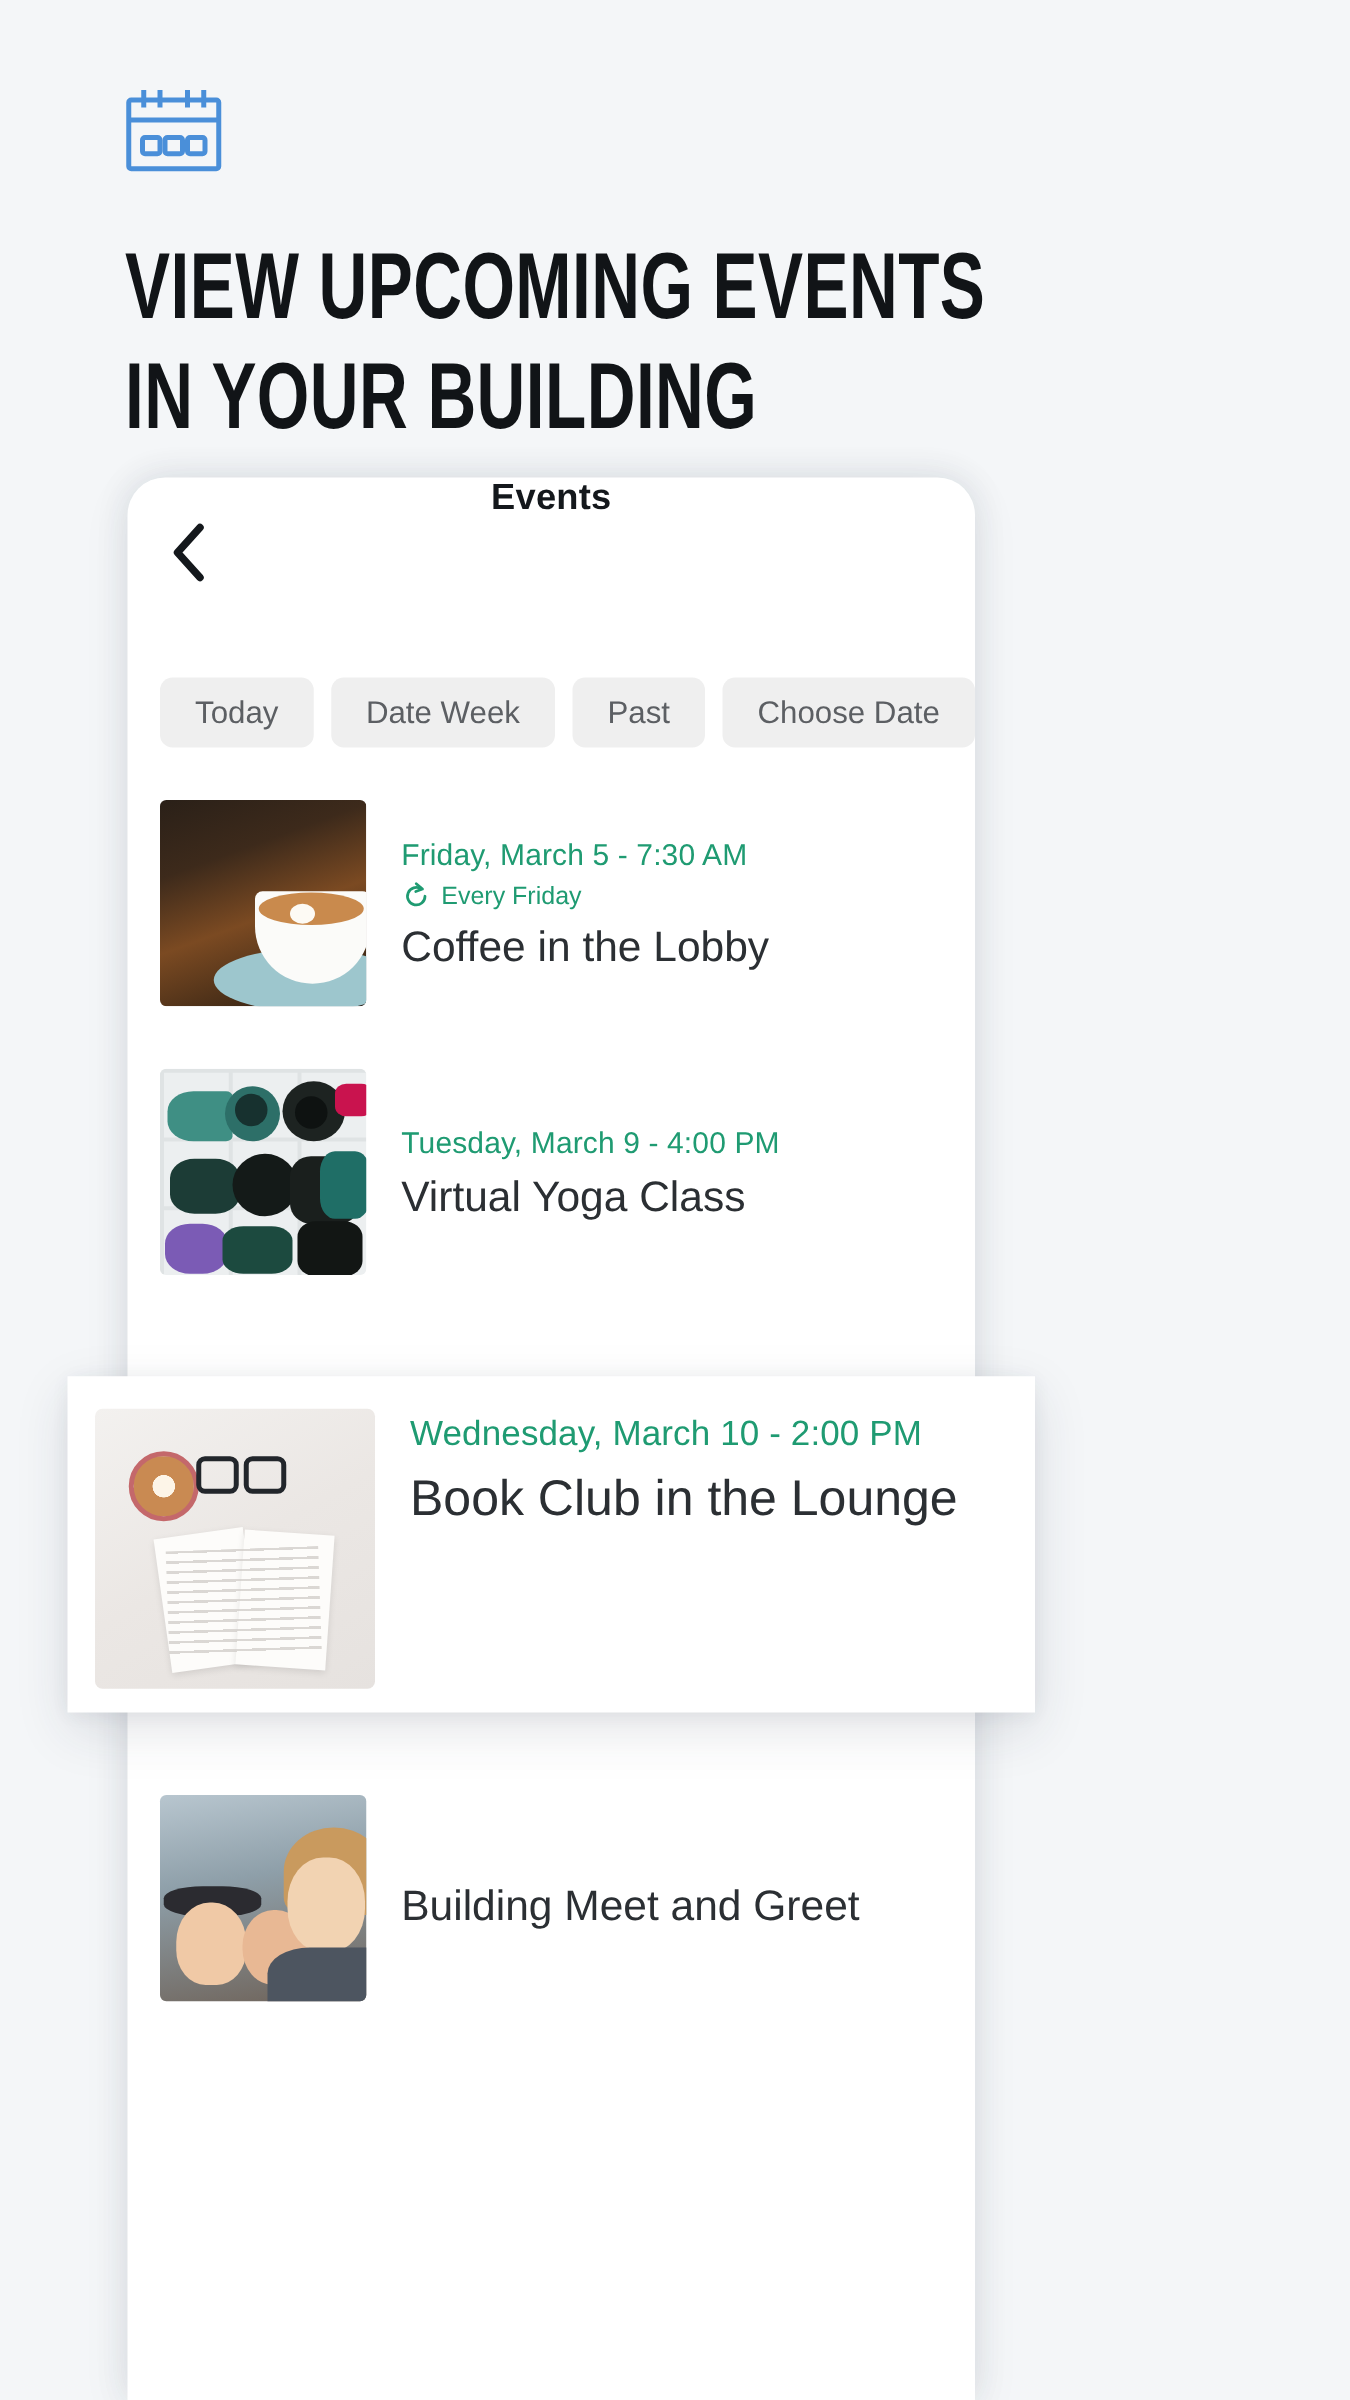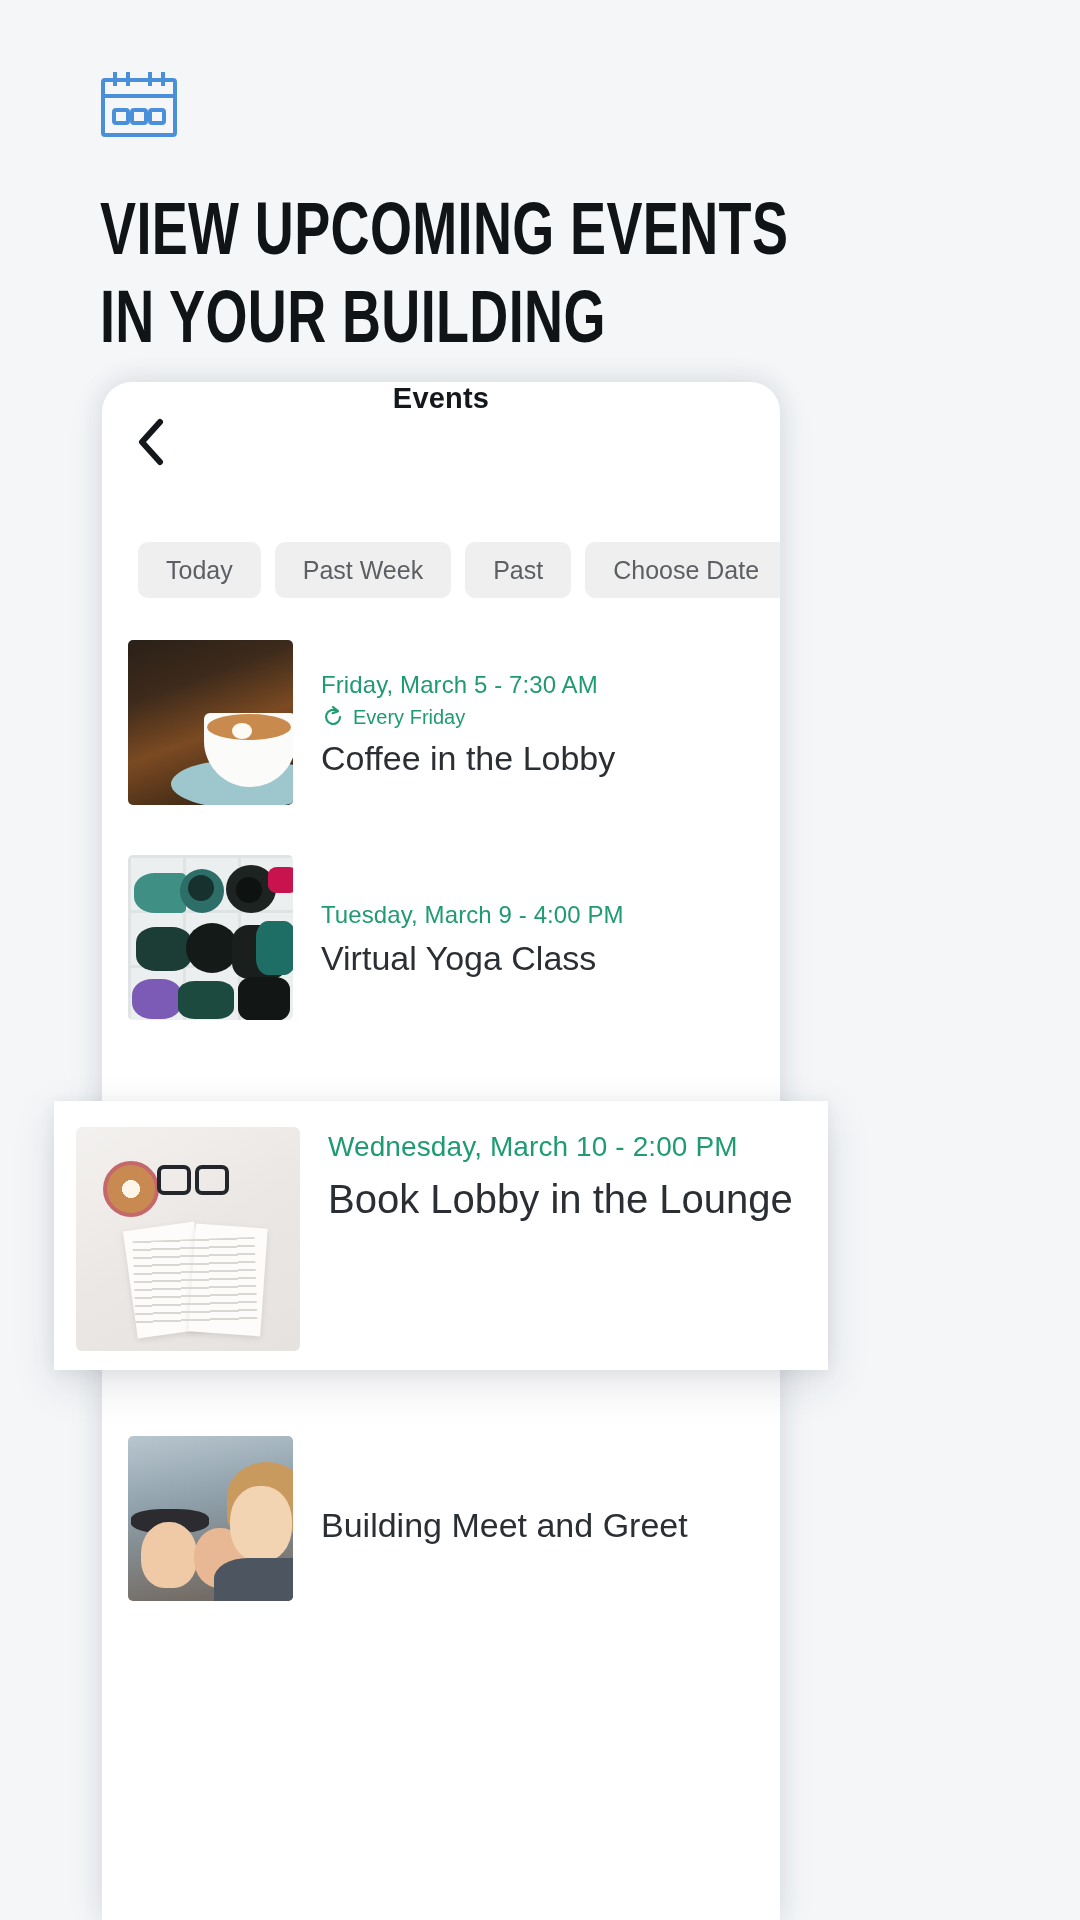--- a/index.html
+++ b/index.html
@@ -82,21 +82,20 @@
     left:-72px; right:-62px;
     bottom:-4px;
     height:4px;
     background:#4a8fd9;
   }
 
   .chips {
     display:flex;
     gap:14px;
     padding:40px 0 0 26px;
-    margin-left:10px;
   }
   .chip {
     background:#efefef;
     border-radius:10px;
     height:56px;
     padding:0 28px;
     display:flex;
     align-items:center;
     font-size:25px;
     color:#5c5f63;
@@ -314,21 +313,21 @@
     </div>
     <div class="nav-title">Events</div>
   </div>
 
 
   <div class="chips">
     <div class="chip">
       <span>Today</span>
     </div>
     <div class="chip">
-      <span>Past Week</span>
+      <span>Date Week</span>
     </div>
     <div class="chip">
       <span>Past</span>
     </div>
     <div class="chip">
       <span>Choose Date</span>
     </div>
   </div>
 
   <div class="events">
@@ -398,15 +397,15 @@
   <div class="thumb art-book">
     <span class="latte"></span>
     <span class="glasses-l"></span>
       <span class="glasses-r"></span>
     <span class="page-l"></span>
       <span class="page-r"></span>
       <span class="lines"></span>
   </div>
   <div class="ev-text">
     <div class="ev-date">Wednesday, March 10 - 2:00 PM</div>
-    <div class="ev-title">Book Lobby in the Lounge</div>
+    <div class="ev-title">Book Club in the Lounge</div>
   </div>
 </div>
 
 </body></html>

